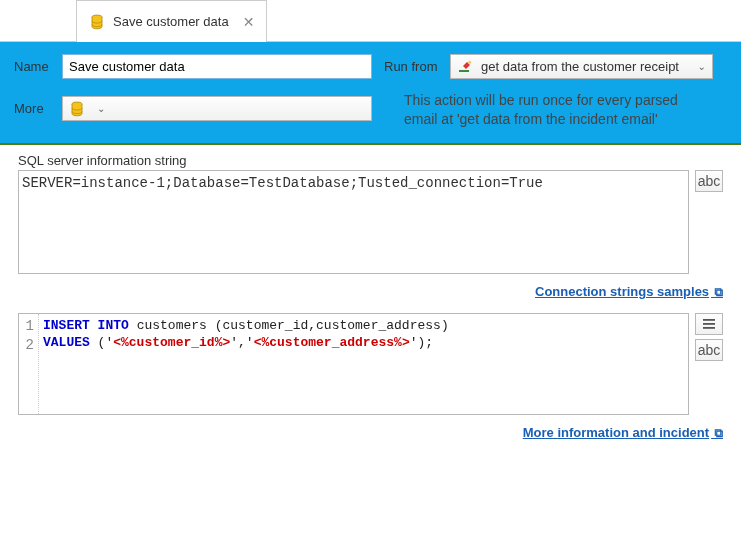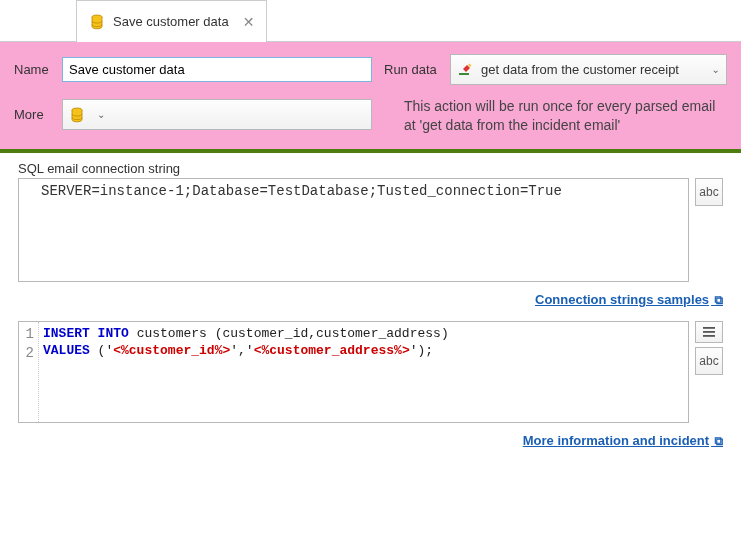--- a/index.html
+++ b/index.html
@@ -25,41 +25,41 @@
       display: flex;
       align-items: center;
       padding: 0 12px;
       gap: 8px;
       position: relative;
       top: 1px;
     }
     .tab .icon { width: 16px; height: 16px; }
     .tab .close { color: #888; font-size: 14px; cursor: pointer; margin-left: 6px; }
     .top-panel {
-      background: #f9a8d4;
-      border-bottom: 4px solid #4d7c0f;
-      padding: 12px 14px 14px 14px;
+      background: #0ea5e9;
+      border-bottom: 2px solid #4d7c0f;
+      padding: 12px 28px 14px 14px;
       display: grid;
       grid-template-columns: 40px 310px 62px 1fr;
       column-gap: 8px;
       row-gap: 10px;
       align-items: center;
     }
     .label { color: #333; font-size: 13px; white-space: nowrap; }
     input.text-field {
       height: 25px;
       border: 1px solid #7ab7e0;
       background: #fff;
       padding: 2px 6px;
       font-family: inherit;
       font-size: 13px;
       width: 100%;
     }
     .select {
-      height: 31px;
+      height: 25px;
       border: 1px solid #b8b8b8;
       background: linear-gradient(#fdfdfd, #f1f1f1);
       display: flex;
       align-items: center;
       padding: 0 6px;
       gap: 8px;
       cursor: pointer;
       width: 100%;
       overflow: hidden;
     }
@@ -84,32 +84,32 @@
     .conn-wrap {
       position: relative;
       display: flex;
       align-items: flex-start;
       gap: 6px;
     }
     .conn-box {
       flex: 1;
       height: 104px;
       border: 1px solid #b8b8b8;
-      padding: 4px 22px;
+      padding: 4px 3px;
       font-family: Consolas, "Courier New", monospace;
       font-size: 14px;
       white-space: pre;
       overflow: hidden;
     }
     .abc-btn {
       width: 28px;
-      height: 28px;
+      height: 22px;
       border: 1px solid #b8b8b8;
       background: linear-gradient(#fdfdfd, #f1f1f1);
-      font-size: 12px;
+      font-size: 14px;
       color: #555;
       display: flex;
       align-items: center;
       justify-content: center;
       cursor: pointer;
     }
     .menu-btn {
       width: 28px;
       height: 22px;
       border: 1px solid #b8b8b8;
@@ -182,21 +182,21 @@
     </span>
     <span>Save customer data</span>
     <span class="close">✕</span>
   </div>
 </div>
 
 <div class="top-panel">
   <div class="label">Name</div>
   <input class="text-field" type="text" value="Save customer data" style="">
 
-  <div class="label" style="text-align:left;padding-left:4px;">Run data</div>
+  <div class="label" style="text-align:left;padding-left:4px;">Run from</div>
   <div class="select">
     <span class="icon">
       <svg viewBox="0 0 16 16" width="16" height="16">
         <rect x="2" y="11" width="10" height="2" fill="#3a8a3a"></rect>
         <path d="M10 3 L13 6 L9 10 L6 7 Z" fill="#d33"></path>
         <path d="M12.5 1.5 L14.5 3.5 L13 5 L11 3 Z" fill="#f7c23c"></path>
       </svg>
     </span>
     <span class="sel-text">get data from the customer receipt</span>
     <span class="chev">⌄</span>
@@ -212,21 +212,21 @@
         <path d="M3 10.5 c0 1.2 2.2 2.1 5 2.1 s5-0.9 5-2.1" fill="none" stroke="#b88700" stroke-width="0.7"></path>
       </svg>
     </span>
     <span class="chev">⌄</span>
   </div>
 
   <div class="helper">This action will be run once for every parsed email at 'get data from the incident email'</div>
 </div>
 
 <div class="section">
-  <div class="section-label">SQL email connection string</div>
+  <div class="section-label">SQL server information string</div>
   <div class="conn-wrap">
     <div class="conn-box">SERVER=instance-1;Database=TestDatabase;Tusted_connection=True</div>
     <div class="right-btns">
       <div class="abc-btn">abc</div>
     </div>
   </div>
 </div>
 <div class="link-row">
   <a><span>Connection strings samples</span><span class="ext-icon"> ⧉</span></a>
 </div>

